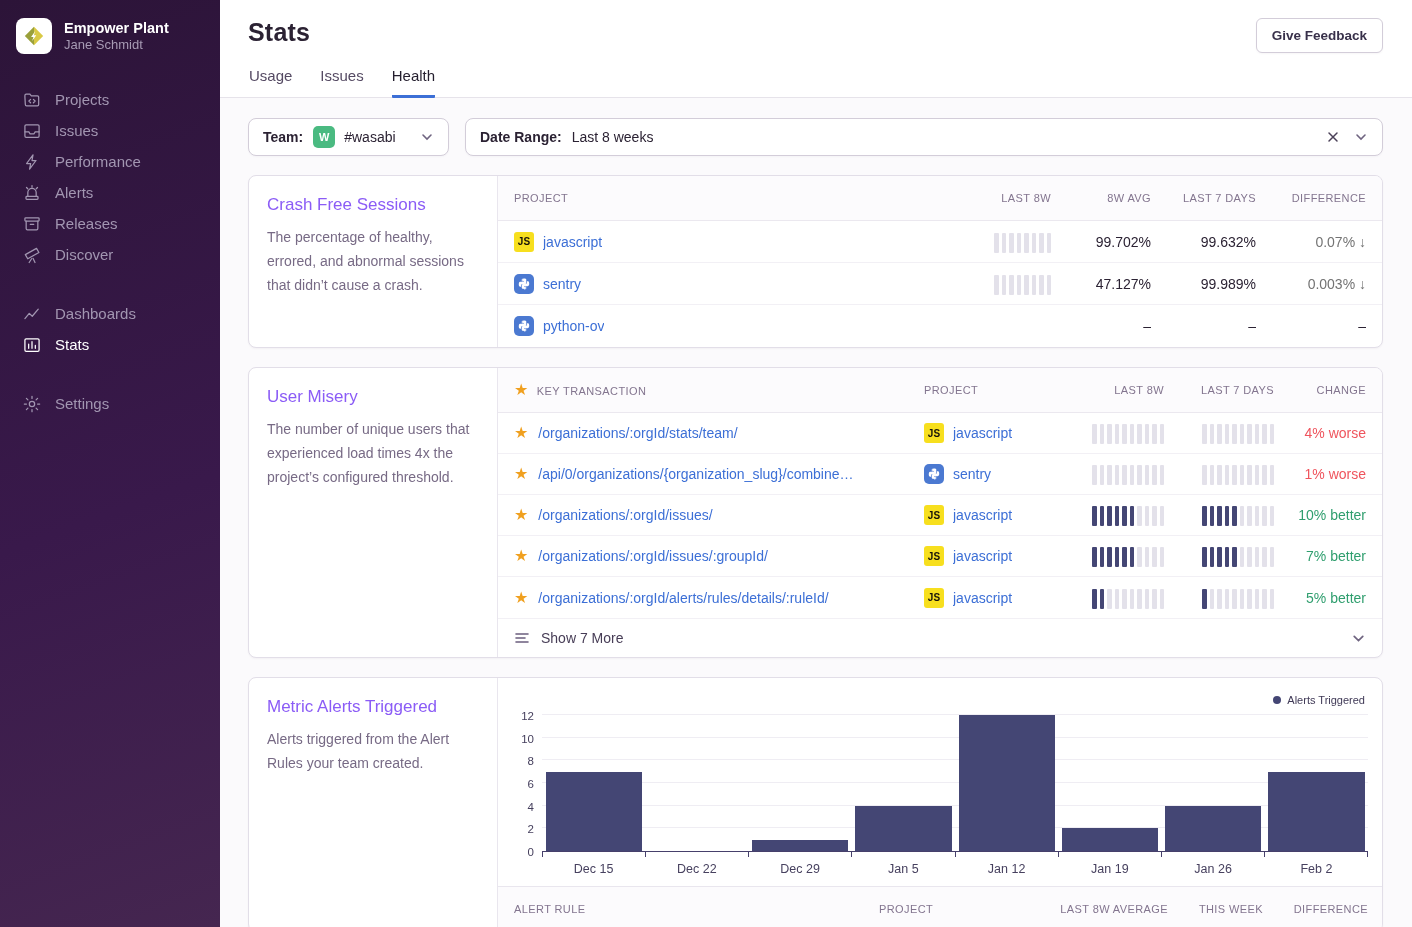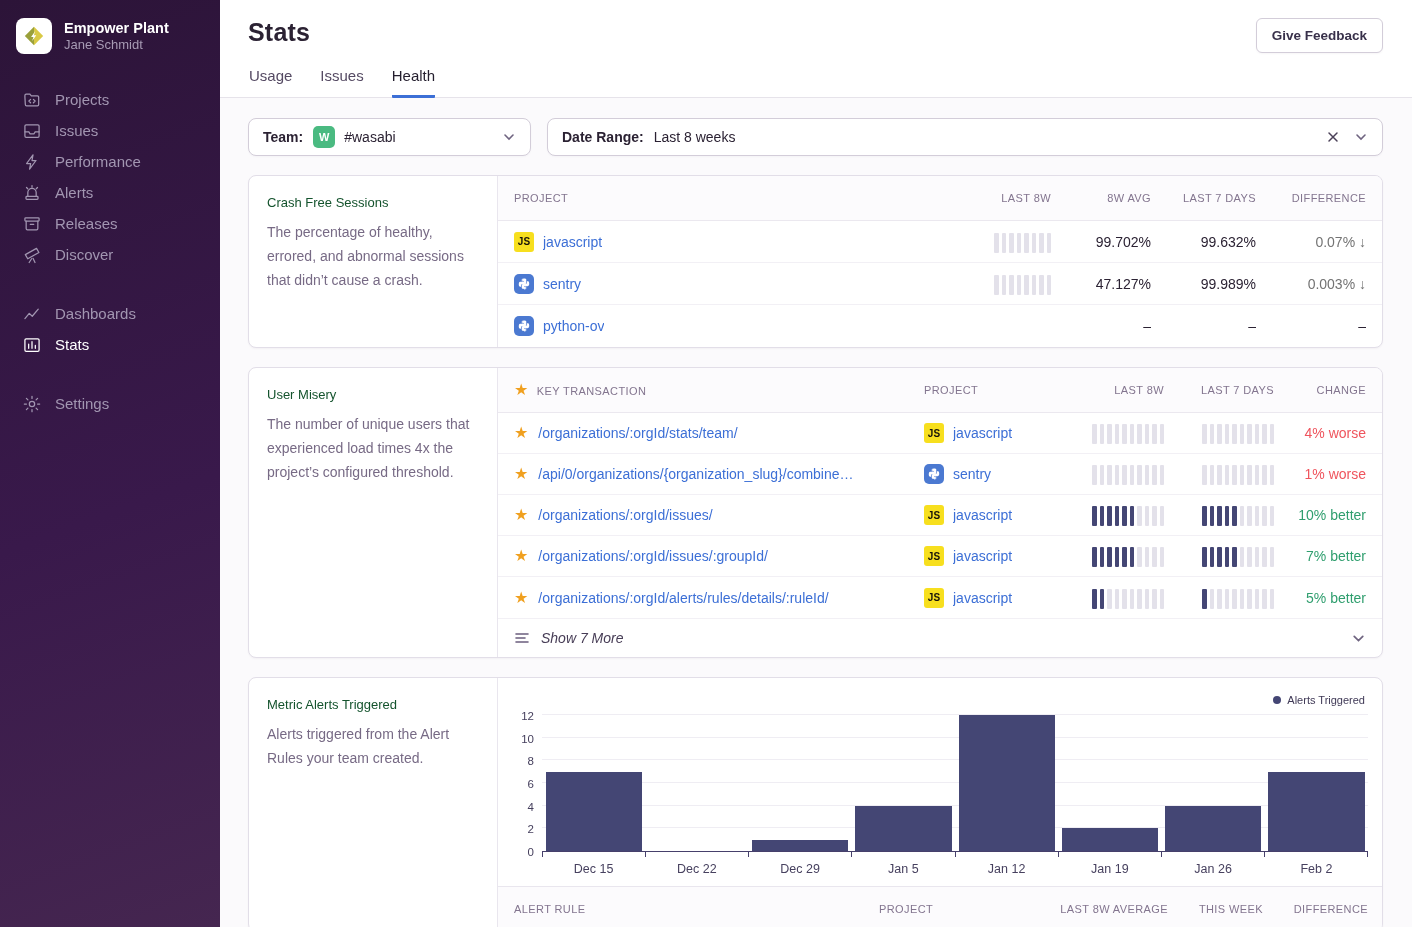--- a/index.html
+++ b/index.html
@@ -39,37 +39,37 @@
     border-bottom:3px solid transparent; margin-bottom:-1px; border-radius:1px; }
   .tab.active { color:#241e2e; border-bottom-color:#3c6fd6; }
 
   .content { flex:1; background:#fbfafc; padding:20px 29px 0 28px; overflow:hidden; }
 
   
   .filter-row { display:flex; gap:16px; }
   .select-box { background:#fff; border:1px solid #d3cdd9; border-radius:8px;
     height:38px; display:flex; align-items:center; padding:0 14px; cursor:pointer;
     box-shadow:0 1px 2px rgba(43,34,51,.03); }
-  .team-select { width:283px; flex:none; }
+  .team-select { width:201px; flex:none; }
   .date-select { flex:1; }
   .select-label { font-weight:bold; font-size:14px; color:#2b2233; margin-right:10px; }
   .team-avatar { width:22px; height:22px; border-radius:5px; background:#4aba81; color:#fff;
     font-size:11px; font-weight:bold; display:flex; align-items:center; justify-content:center;
     margin-right:9px; flex:none; }
   .select-value { font-size:14px; color:#2b2233; }
   .spacer { flex:1; }
   .chev { color:#6f6480; display:flex; }
   .xicon { color:#4b4158; display:flex; margin-right:14px; }
 
   
   .panel { margin-top:19px; background:#fff; border:1px solid #e2dee8; border-radius:8px;
     display:grid; grid-template-columns:249px 1fr; overflow:hidden;
     box-shadow:0 1px 2px rgba(43,34,51,.04); }
   .panel-info { border-right:1px solid #e9e6ee; padding:19px 18px; }
-  .panel-title { font-size:13px; color:#14532d; font-weight:500; }
+  .panel-title { font-size:17px; color:#8b5cf6; font-weight:500; }
   .panel-desc { margin-top:10px; font-size:14px; color:#776a85; line-height:1.72; }
   .panel-body { min-width:0; }
 
   .thead { display:grid; align-items:center; height:45px; background:#fcfbfd;
     border-bottom:1px solid #ebe8ef; padding:0 16px;
     font-size:11px; font-weight:normal; color:#83758f; letter-spacing:.4px; }
   .trow { display:grid; align-items:center; padding:0 16px; border-bottom:1px solid #f2f0f5; }
   .trow:last-child { border-bottom:none; }
   .cell-r { text-align:right; justify-self:end; }
   .num { font-size:14px; color:#2b2233; }
@@ -566,21 +566,21 @@
                     <span class="bar"></span>
                     <span class="bar"></span>
                     <span class="bar"></span>
                     <span class="bar"></span>
                     <span class="bar"></span>
                   </span>
                 </span>
                 <span class="cell-r change-better">5% better</span>
               </div>
             </div>
-          <div class="show-more" style="border-top:1px solid #f2f0f5;font-style:italic;">
+          <div class="show-more" style="border-top:1px solid #f2f0f5;">
             <svg width="16" height="16" viewBox="0 0 16 16" fill="none" stroke="#6b5d7d" stroke-width="1.6" stroke-linecap="round">
                 <path d="M2 4h12M2 8h9M2 12h12"></path>
               </svg>
             <span>Show 7 More</span>
             <span class="chev">
               <svg width="15" height="15" viewBox="0 0 14 14" fill="none" stroke="currentColor" stroke-width="1.6" stroke-linecap="round">
                   <path d="M3 5l4 4 4-4"></path>
                 </svg>
             </span>
           </div>

